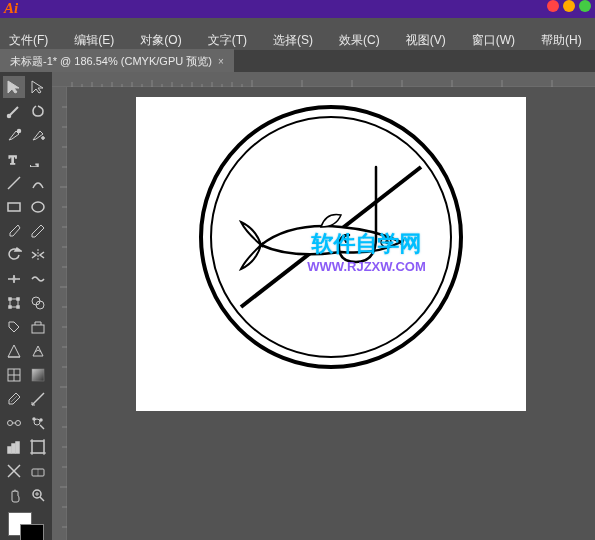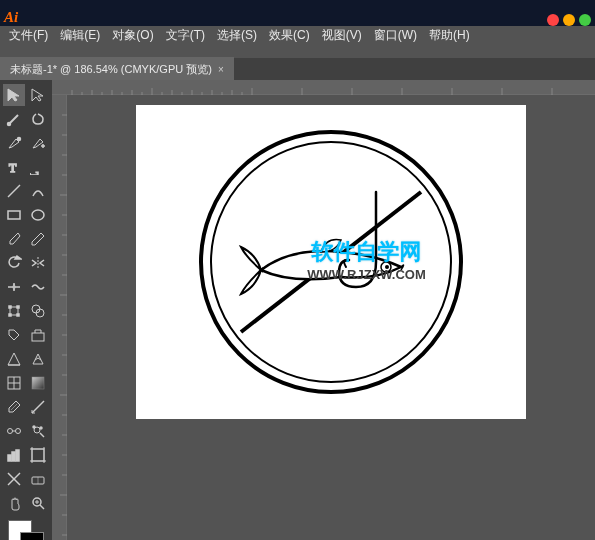--- a/index.html
+++ b/index.html
@@ -8,44 +8,44 @@
       height: 540px;
       overflow: hidden;
       font-family: Arial, sans-serif;
       font-size: 12px;
       background: #535353;
     }
 
     
     #top-bar {
       width: 100%;
-      height: 26px;
-      background: #0f172a;
-      display: flex;
-      align-items: flex-end;
+      height: 18px;
+      background: #4c1d95;
+      display: flex;
+      align-items: flex-start;
       padding: 0 4px;
     }
     #ai-logo {
       color: #ff6600;
       font-weight: bold;
       font-size: 15px;
       font-style: italic;
       margin-right: 8px;
       font-family: Georgia, serif;
     }
 
     
     #menu-bar {
       width: 100%;
       height: 32px;
       background: #535353;
       display: flex;
-      align-items: flex-start;
+      align-items: flex-end;
       padding: 0 4px;
-      gap: 2px;
+      gap: 16px;
     }
     .menu-item {
       color: #e8e8e8;
       font-size: 12px;
       padding: 1px 5px;
       cursor: pointer;
       white-space: nowrap;
     }
 
     
@@ -155,21 +155,20 @@
       overflow: hidden;
       position: relative;
     }
 
     #artboard {
       width: 390px;
       height: 314px;
       background: white;
       position: relative;
       display: flex;
-      align-items: center;
       justify-content: center;
     }
 
     
     #illustration {
       width: 280px;
       height: 280px;
     }
 
     
@@ -183,21 +182,21 @@
       z-index: 10;
     }
     #watermark-line1 {
       color: #00bfff;
       font-size: 22px;
       font-weight: bold;
       font-family: Arial, sans-serif;
       text-shadow: 0 0 2px rgba(0,150,200,0.5);
     }
     #watermark-line2 {
-      color: #404040;
+      color: #8b5cf6;
       font-size: 13px;
       font-weight: bold;
       font-family: Arial, sans-serif;
     }
 
     
     #ruler-top {
       position: absolute;
       top: 0; left: 52px; right: 0;
       height: 15px;

